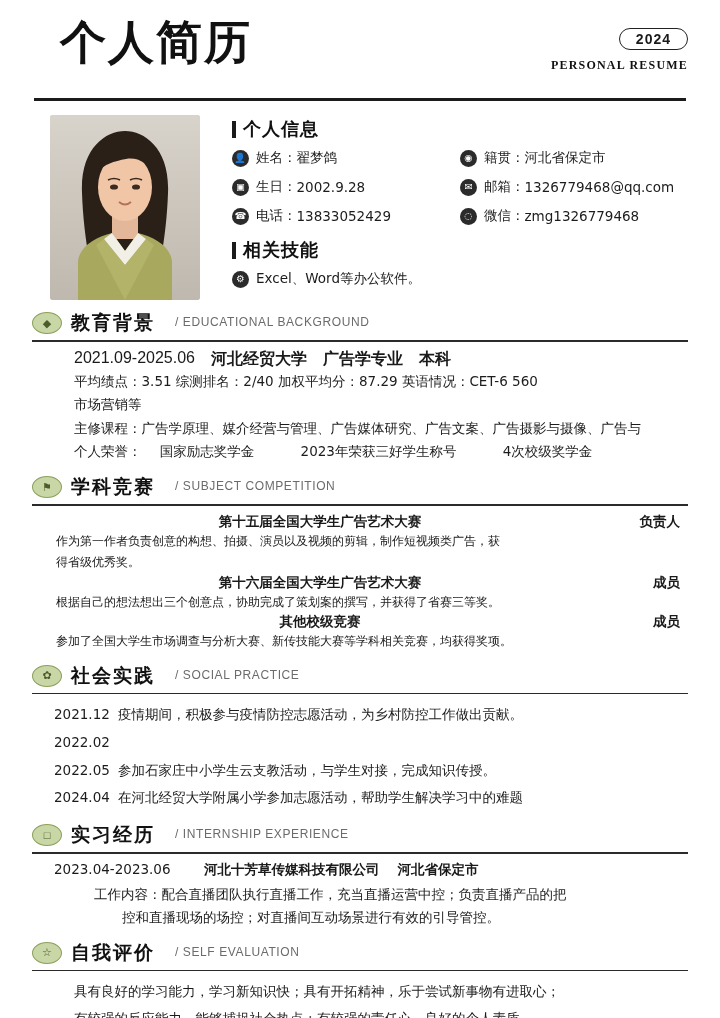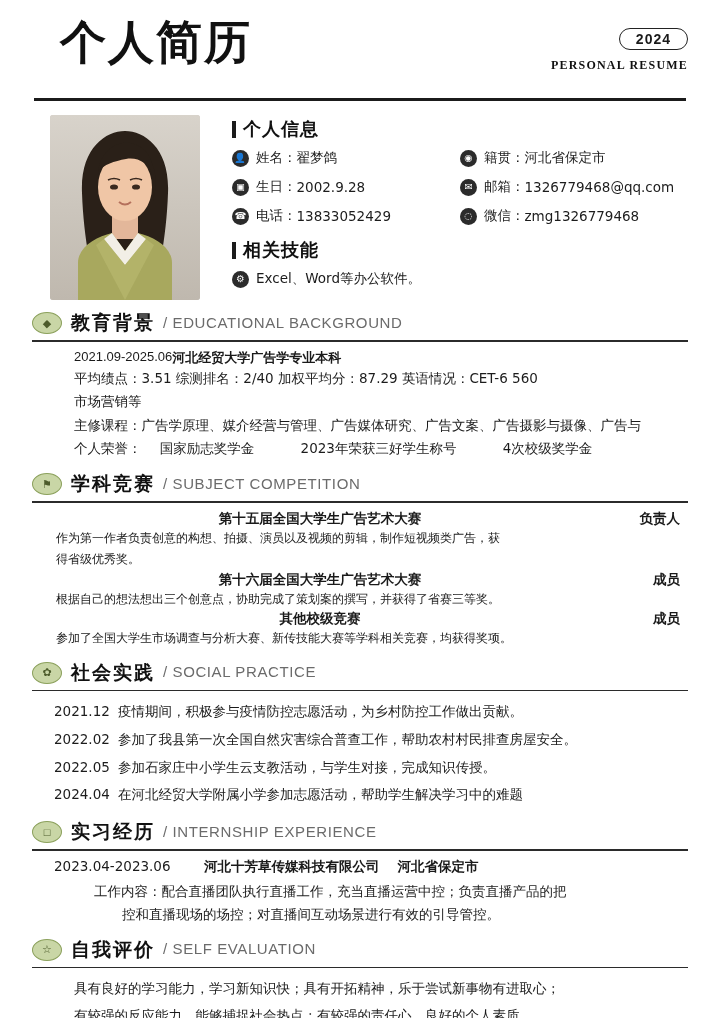--- a/index.html
+++ b/index.html
@@ -78,31 +78,31 @@
     background:#c9d6a6; border:1.5px solid #8ba05c;
     display:flex; align-items:center; justify-content:center;
     margin-right:9px; flex:0 0 30px;
   }
   .sec-badge span { font-size:11px; color:#4d5c2b; }
   .sec-cn {
     font-size:19px; font-weight:bold; color:#111; letter-spacing:2px;
     font-family:"DejaVu Sans", sans-serif;
   }
   .sec-en {
-    font-size:15px; color:#6b6b6b; letter-spacing:.6px;
-    margin-left:8px; padding-bottom:2px;
+    font-size:12px; color:#6b6b6b; letter-spacing:.6px;
+    margin-left:20px; padding-bottom:2px;
   }
   .sec-rule { height:1.5px; background:#2b2b2b; margin:3px 0 7px 0; }
 
   .row { font-size:13.5px; color:#1c1c1c; line-height:1.75;
          font-family:"DejaVu Sans", sans-serif; }
   .indent { padding-left:42px; }
   .indent2 { padding-left:72px; }
 
-  .edu-line1 { display:flex; padding-left:42px; font-weight:bold; font-size:13px; }
+  .edu-line1 { display:flex; gap:16px; padding-left:42px; font-weight:bold; font-size:16px; }
   .edu-line1 .date { font-weight:normal; }
 
   
   .comp-title-row {
     display:flex; justify-content:space-between; align-items:baseline;
     padding:0 8px 0 42px; font-weight:bold; font-size:13.5px;
     font-family:"DejaVu Sans", sans-serif;
   }
   .comp-title-row .name { flex:1; text-align:center; padding-right:60px;}
   .comp-title-row .role { width:54px; text-align:right; }
@@ -297,21 +297,20 @@
       <div class="sec-en">/ SOCIAL PRACTICE</div>
     </div>
     <div class="sec-rule"></div>
 
     <div class="prac-row">
       <span class="d">2021.12</span>
       <span class="t">疫情期间，积极参与疫情防控志愿活动，为乡村防控工作做出贡献。</span>
     </div>
     <div class="prac-row">
       <span class="d">2022.02</span>
-      <span class="t">参加了我县第一次全国自然灾害综合普查工作，帮助农村村民排查房屋安全。</span>
     </div>
     <div class="prac-row">
       <span class="d">2022.05</span>
       <span class="t">参加石家庄中小学生云支教活动，与学生对接，完成知识传授。</span>
     </div>
     <div class="prac-row">
       <span class="d">2024.04</span>
       <span class="t">在河北经贸大学附属小学参加志愿活动，帮助学生解决学习中的难题</span>
     </div>
   </div>

